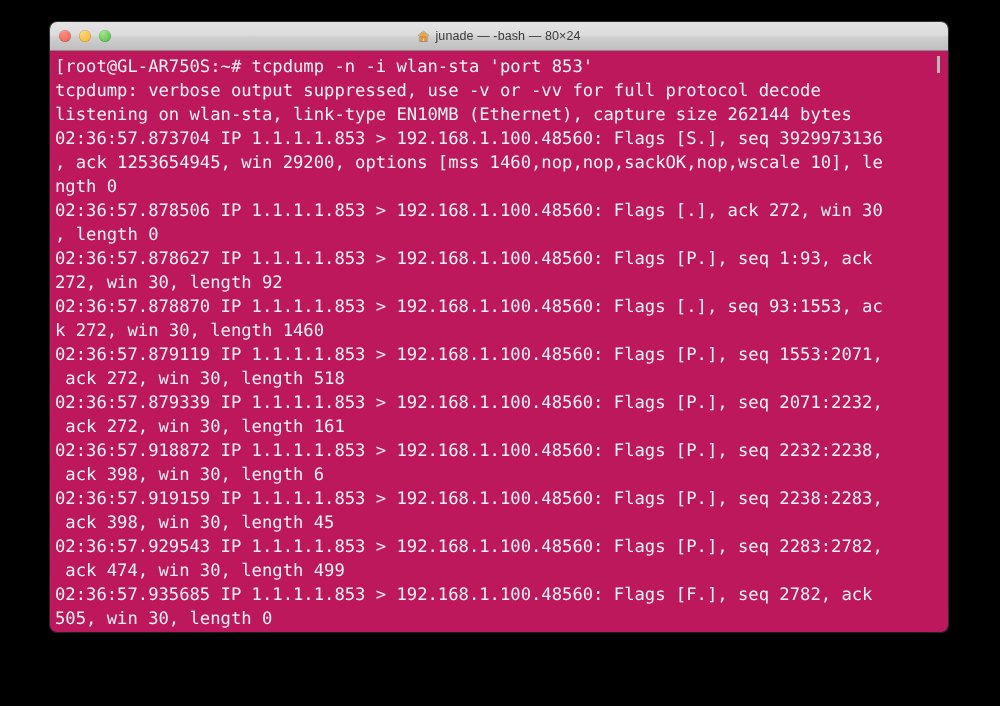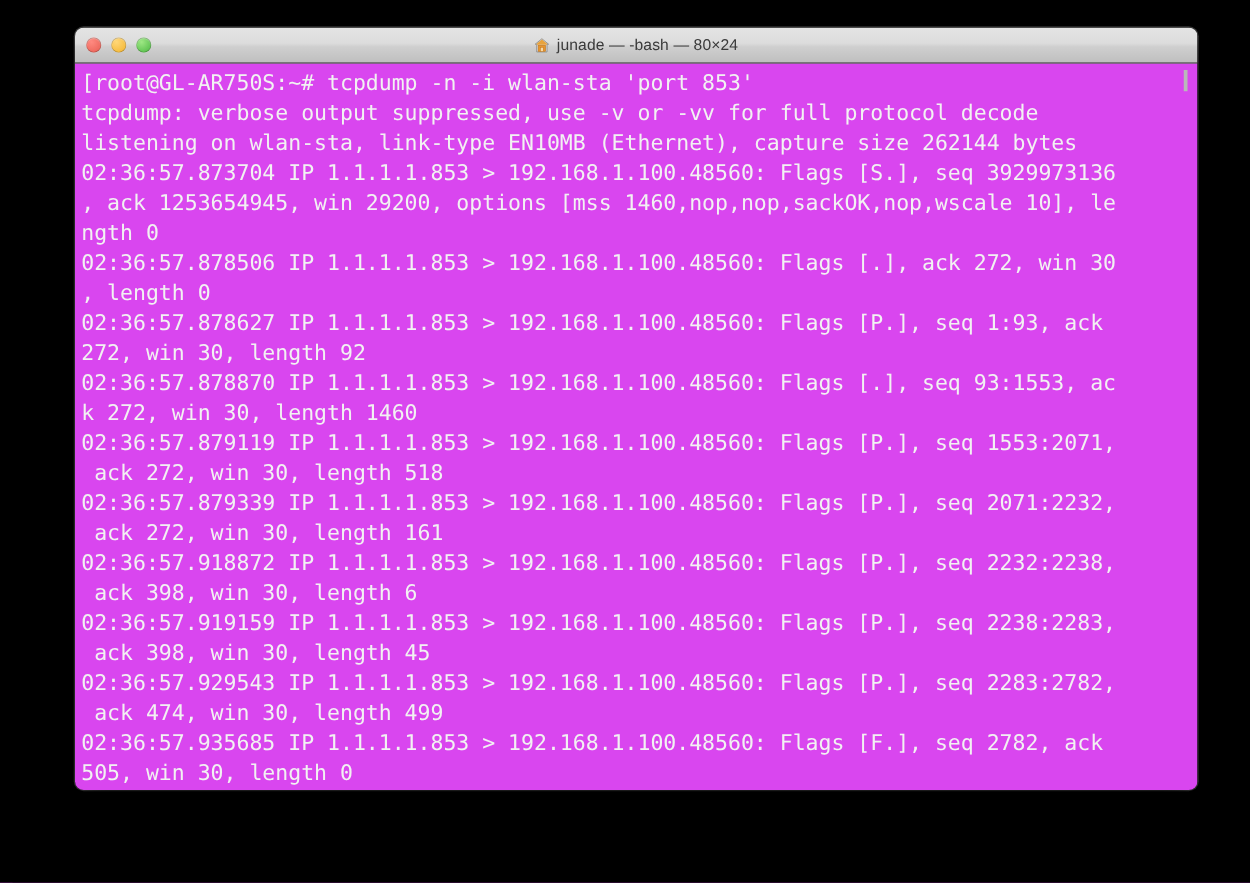--- a/index.html
+++ b/index.html
@@ -14,21 +14,20 @@
     position: relative;
     overflow: hidden;
     font-family: "DejaVu Sans Mono", monospace;
   }
 
   
   #desktop {
     position: absolute;
     inset: 0;
     background: #000000;
-    margin-left: 10px;
   }
 
   
   #terminal-window {
     position: absolute;
     left: 50px;
     top: 22px;
     width: 898px;
     height: 610px;
     border-radius: 7px;
@@ -136,19 +135,19 @@
         <svg id="home-icon" width="13" height="13" viewBox="0 0 16 16">
           <path d="M8 1.2 L1.4 6.6 L2.9 6.6 L2.9 14.2 L13.1 14.2 L13.1 6.6 L14.6 6.6 Z" fill="#d9d9d9" stroke="#7d7d7d" stroke-width="0.7"></path>
           <path d="M8 2.0 L2.9 6.2 L2.9 7.1 L13.1 7.1 L13.1 6.2 Z" fill="#e8a33d"></path>
           <rect x="4.3" y="7.6" width="7.4" height="6.1" fill="#e8942c" stroke="#b9701d" stroke-width="0.5"></rect>
           <rect x="6.7" y="9.8" width="2.6" height="3.9" fill="#f6d9a8" stroke="#b9701d" stroke-width="0.4"></rect>
         </svg>
         <span>junade — -bash — 80×24</span>
       </div>
     </div>
 
-    <div id="terminal-body" style="background: #d946ef;">
+    <div id="terminal-body" style="background: #be185d;">
       <pre id="terminal-text" style="color: rgb(242, 242, 242);"><span class="term-line">[root@GL-AR750S:~# tcpdump -n -i wlan-sta 'port 853'</span><span class="term-line">tcpdump: verbose output suppressed, use -v or -vv for full protocol decode</span><span class="term-line">listening on wlan-sta, link-type EN10MB (Ethernet), capture size 262144 bytes</span><span class="term-line">02:36:57.873704 IP 1.1.1.1.853 &gt; 192.168.1.100.48560: Flags [S.], seq 3929973136</span><span class="term-line">, ack 1253654945, win 29200, options [mss 1460,nop,nop,sackOK,nop,wscale 10], le</span><span class="term-line">ngth 0</span><span class="term-line">02:36:57.878506 IP 1.1.1.1.853 &gt; 192.168.1.100.48560: Flags [.], ack 272, win 30</span><span class="term-line">, length 0</span><span class="term-line">02:36:57.878627 IP 1.1.1.1.853 &gt; 192.168.1.100.48560: Flags [P.], seq 1:93, ack</span><span class="term-line">272, win 30, length 92</span><span class="term-line">02:36:57.878870 IP 1.1.1.1.853 &gt; 192.168.1.100.48560: Flags [.], seq 93:1553, ac</span><span class="term-line">k 272, win 30, length 1460</span><span class="term-line">02:36:57.879119 IP 1.1.1.1.853 &gt; 192.168.1.100.48560: Flags [P.], seq 1553:2071,</span><span class="term-line"> ack 272, win 30, length 518</span><span class="term-line">02:36:57.879339 IP 1.1.1.1.853 &gt; 192.168.1.100.48560: Flags [P.], seq 2071:2232,</span><span class="term-line"> ack 272, win 30, length 161</span><span class="term-line">02:36:57.918872 IP 1.1.1.1.853 &gt; 192.168.1.100.48560: Flags [P.], seq 2232:2238,</span><span class="term-line"> ack 398, win 30, length 6</span><span class="term-line">02:36:57.919159 IP 1.1.1.1.853 &gt; 192.168.1.100.48560: Flags [P.], seq 2238:2283,</span><span class="term-line"> ack 398, win 30, length 45</span><span class="term-line">02:36:57.929543 IP 1.1.1.1.853 &gt; 192.168.1.100.48560: Flags [P.], seq 2283:2782,</span><span class="term-line"> ack 474, win 30, length 499</span><span class="term-line">02:36:57.935685 IP 1.1.1.1.853 &gt; 192.168.1.100.48560: Flags [F.], seq 2782, ack</span><span class="term-line">505, win 30, length 0</span></pre>
       <div id="cursor-block"></div>
     </div>
 
   </div>
 </div>
 
 </body></html>

